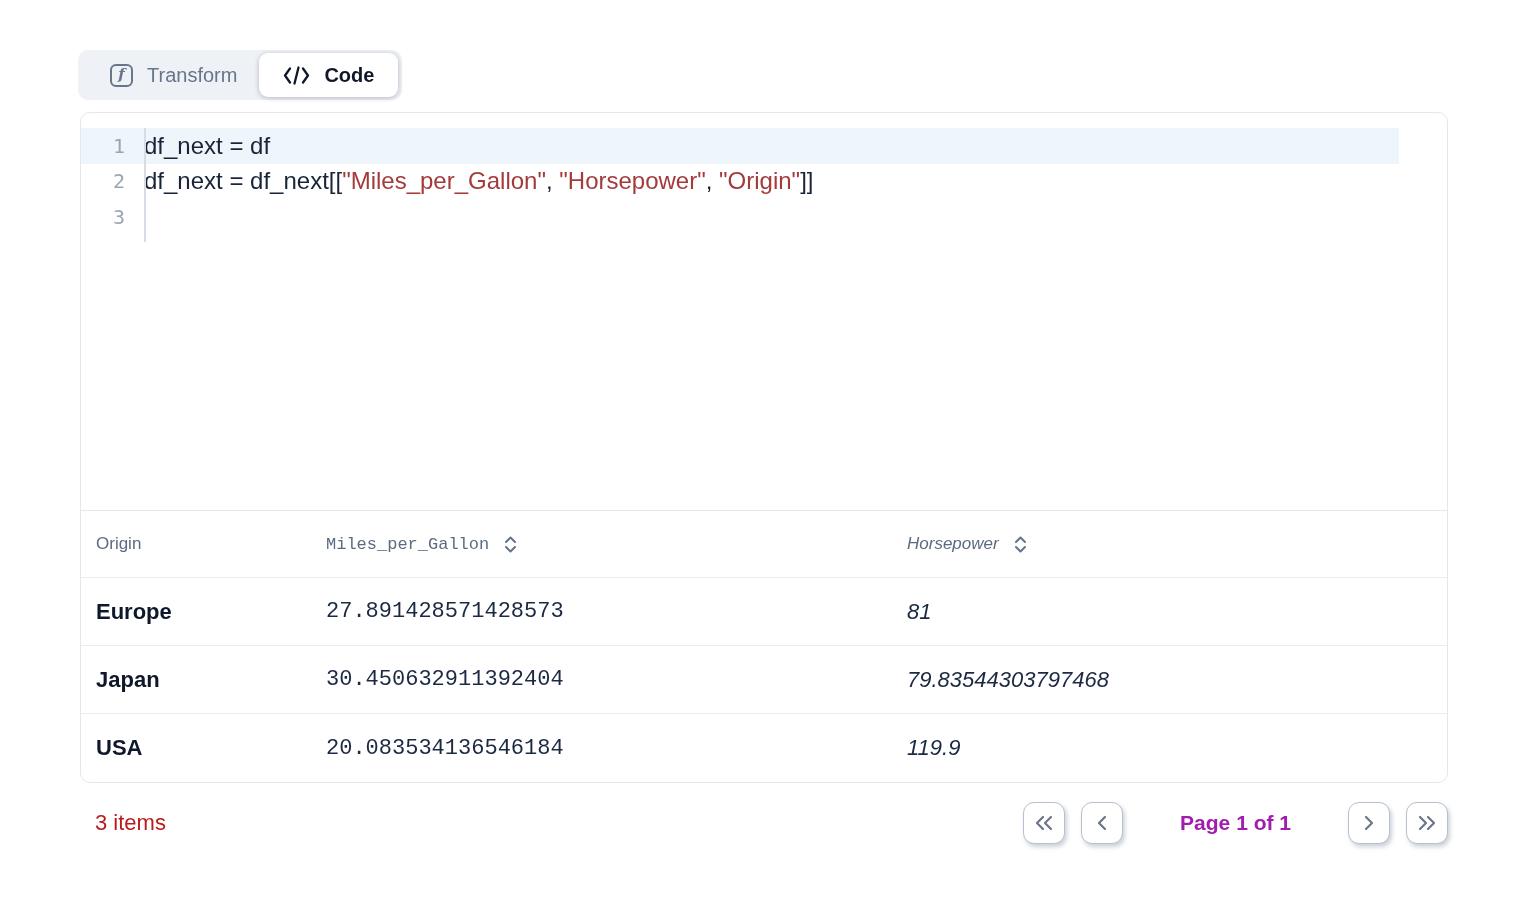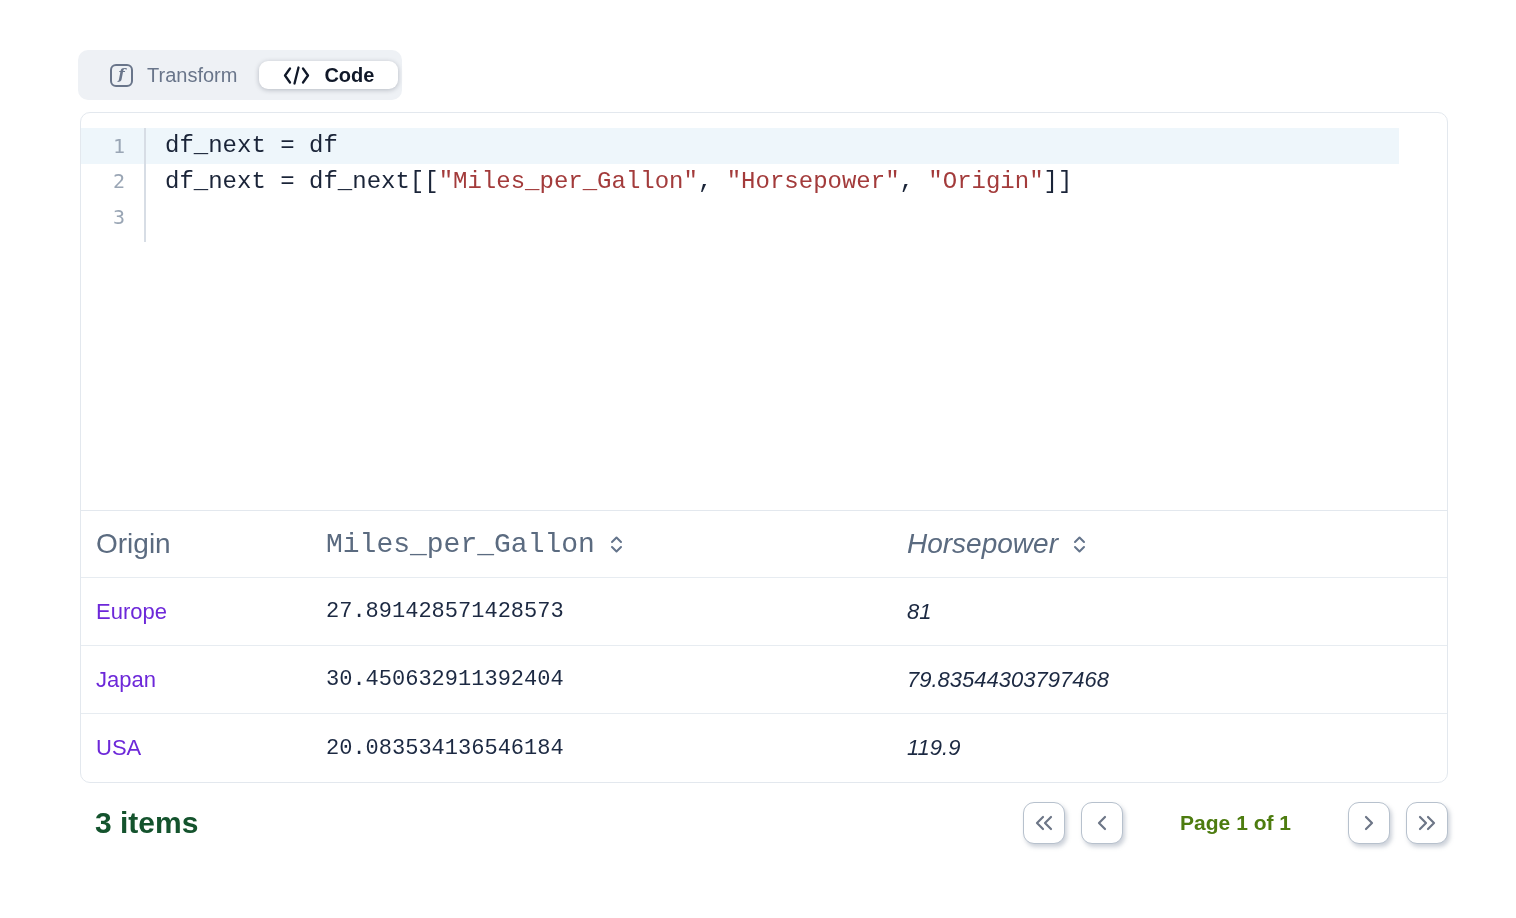--- a/index.html
+++ b/index.html
@@ -2,53 +2,53 @@
 <html><head>
 <meta charset="utf-8">
 <style>
   * { margin:0; padding:0; box-sizing:border-box; }
   html,body { width:1516px; height:918px; background:#ffffff; font-family:"Liberation Sans", sans-serif; position:relative; overflow:hidden; }
 
   
   .tabbar { position:absolute; left:78px; top:50px; height:50px; background:#eef1f5; border-radius:10px; display:inline-flex; align-items:center; }
   .tab { display:flex; align-items:center; gap:14px; cursor:pointer; }
   .tab-inactive { padding:0 22px 0 32px; color:#69758a; font-size:20px; font-weight:500; }
-  .tab-active { background:#ffffff; border-radius:9px; height:28px; margin:0 4px 0 0; padding:0 24px; color:#101828; font-size:20px; font-weight:700; box-shadow:0 1px 5px rgba(15,23,42,0.25); }
+  .tab-active { background:#ffffff; border-radius:9px; height:44px; margin:0 4px 0 0; padding:0 24px; color:#101828; font-size:20px; font-weight:700; box-shadow:0 1px 5px rgba(15,23,42,0.25); }
   .fn-icon { width:23px; height:23px; border:2px solid #69758a; border-radius:6px; display:flex; align-items:center; justify-content:center; font-family:"DejaVu Serif", serif; font-style:italic; font-weight:700; font-size:15px; color:#69758a; padding-bottom:2px; }
 
   
   .panel { position:absolute; left:80px; top:112px; width:1368px; border:1.5px solid #e3e8ee; border-radius:10px; background:#fff; }
 
   .editor { position:relative; height:398px; border-bottom:1.5px solid #e3e8ee; padding-top:15px; border-radius:10px 10px 0 0; overflow:hidden; }
   .gutter-divider { position:absolute; left:63px; top:15px; width:2px; height:114px; background:#d7dde5; }
   .code-line { display:flex; align-items:center; height:35.5px; width:1318px; }
   .code-line.active { background:#eef6fb; }
   .line-number { flex:0 0 63px; text-align:right; padding-right:19px; font-family:"DejaVu Sans Mono", monospace; font-size:20px; color:#9aa6b5; }
-  .line-code { padding-left:21px; font-family:Liberation Mono, monospace; font-size:24px; white-space:pre; }
+  .line-code { padding-left:0; font-family:Liberation Sans, sans-serif; font-size:24px; white-space:pre; }
   .seg-code { color:#1a2438; }
   .seg-string { color:#a33b3b; }
 
   
-  .thead { display:flex; align-items:center; height:67px; border-bottom:1.5px solid #e7ecf1; color:#5b6b80; font-size:28px; }
+  .thead { display:flex; align-items:center; height:67px; border-bottom:1.5px solid #e7ecf1; color:#5b6b80; font-size:17px; }
   .th { display:flex; align-items:center; gap:13px; }
   .trow { display:flex; align-items:center; height:68px; border-bottom:1.5px solid #e7ecf1; font-size:22px; color:#1c2942; }
   .trow:last-child { border-bottom:none; }
   .col-0 { flex:0 0 245px; padding-left:15px; }
   .col-1 { flex:0 0 581px;font-family:Liberation Mono, monospace; }
   .col-2 { flex:1 1 auto;font-style:italic; }
-  .trow .col-0 { font-weight:400; color:#6d28d9; }
+  .trow .col-0 { font-weight:700; color:#0f172a; }
   .sort-icon { display:inline-flex; }
 
   
   .footer { position:absolute; left:80px; top:802px; width:1368px; display:flex; align-items:center; justify-content:space-between; }
-  .items-count { padding-left:15px; color:#14532d; font-size:30px;font-weight:bold; }
+  .items-count { padding-left:15px; color:#b91c1c; font-size:22px; }
   .pager { display:flex; align-items:center; }
   .pg-btn { width:42px; height:42px; background:#fff; border:1.5px solid #b7c1cd; border-radius:11px; display:flex; align-items:center; justify-content:center; color:#6d7687; cursor:pointer; box-shadow:2px 3px 4px rgba(110,122,145,0.35); }
   .pg-btn + .pg-btn { margin-left:16px; }
-  .page-label { margin:0 57px; font-size:21px; font-weight:700; color:#4d7c0f; }
+  .page-label { margin:0 57px; font-size:21px; font-weight:700; color:#a21caf; }
 </style>
 </head>
 <body>
 
 <div class="tabbar">
   <div class="tab tab-inactive">
     <span class="fn-icon">f</span>
     <span>Transform</span>
   </div>
   <div class="tab tab-active">

